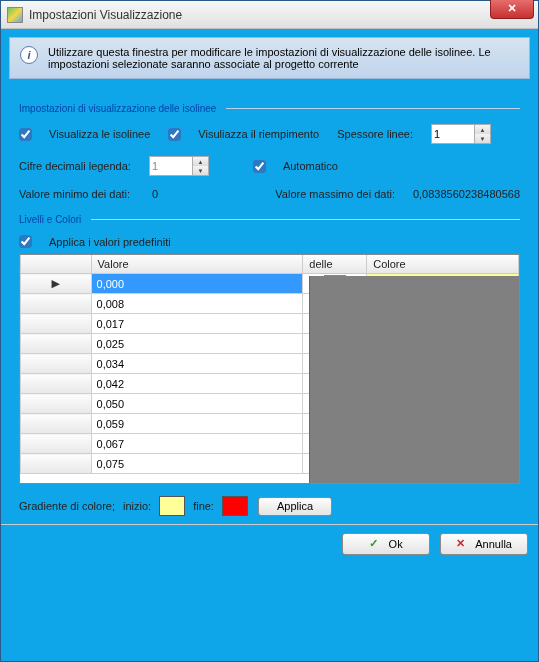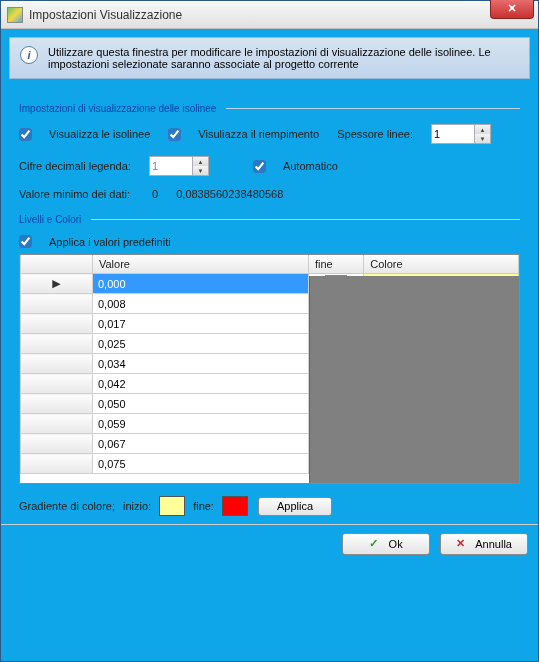--- a/index.html
+++ b/index.html
@@ -95,38 +95,39 @@
         </div>
         <label class="cb" style="margin-left:26px">
           <input type="checkbox" checked="" style="">
           <span>Automatico</span>
         </label>
       </div>
 
       <div class="row">
         <span class="static-label">Valore minimo dei dati:</span>
         <span class="static-label" style="margin-left:4px">0</span>
+        <span class="static-label" style="margin-left:auto">Valore massimo dei dati:</span>
         <span class="static-label">0,0838560238480568</span>
       </div>
 
       <div class="group-label">Livelli e Colori</div>
 
       <label class="cb">
         <input type="checkbox" checked="" style="">
         <span>Applica i valori predefiniti</span>
       </label>
 
       <div class="data-table-wrap">
         <div class="rest-bg"></div>
         <table class="data-table">
           <thead>
             <tr>
               <th class="row-header"></th>
               <th>Valore</th>
-              <th style="width:28px">fine</th>
+              <th style="width:28px">delle</th>
               <th style="width:86px">Colore</th>
             </tr>
           </thead>
           <tbody id="table-body">
               <tr>
                 <td class="row-header">▶</td>
                 <td class="val-cell selected">0,000</td>
                 <td class="coll-cell"><span class="ellipsis-btn">...</span></td>
                 <td class="color-cell">
                   <div class="color-swatch-cell" style="background:#ffff99"></div>

